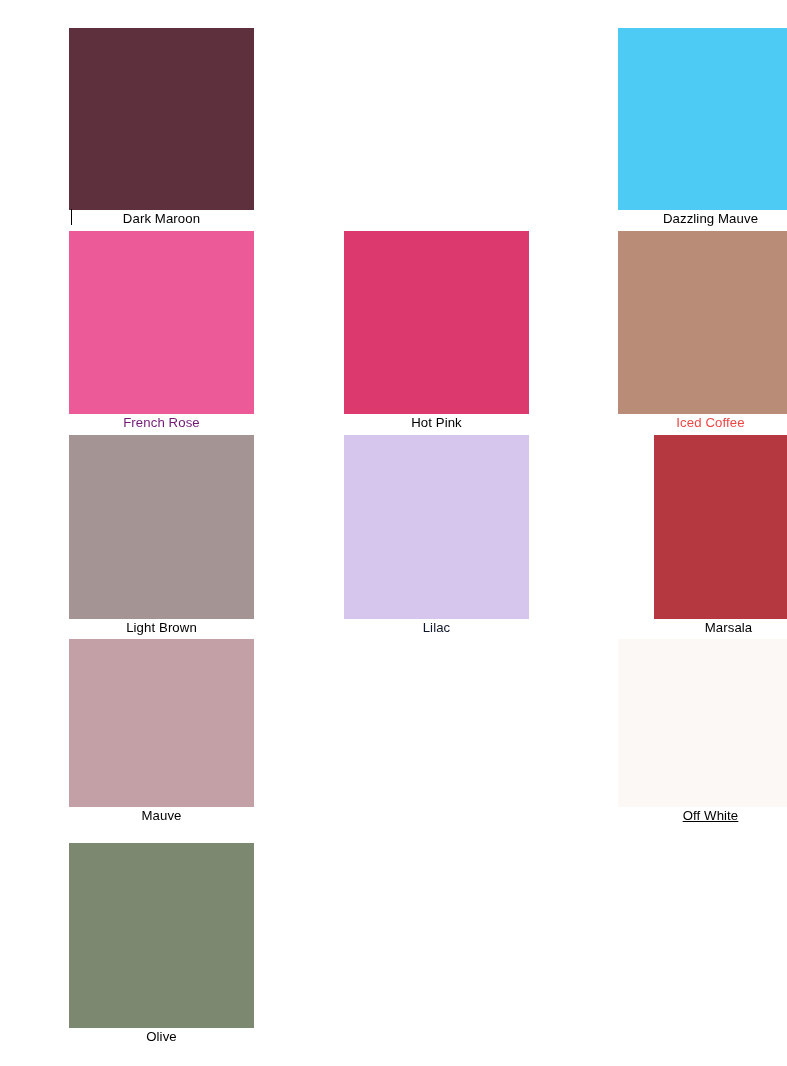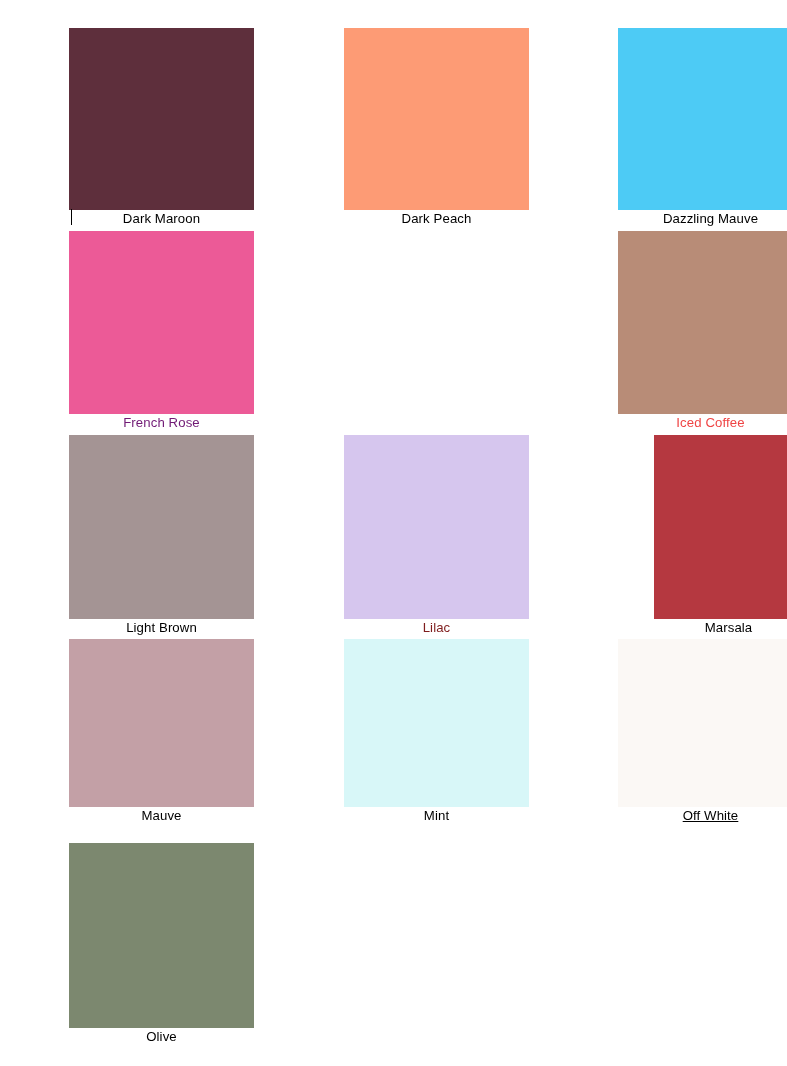--- a/index.html
+++ b/index.html
@@ -58,55 +58,51 @@
   }
 </style>
 </head>
 <body style="background-color: rgb(255, 255, 255);">
 
 <div id="palette-grid">
     <div class="swatch-cell" style="left: 25px; top: 25px; width: 185px;">
       <div class="swatch-chip" style="height: 182px; background-color: rgb(94, 47, 60);"></div>
       <span class="swatch-label" style="color: rgb(0, 0, 0);">Dark Maroon</span>
     </div>
-    <div class="swatch-cell" style="left: 300px; top: 25px; width: 185px;">
-      <div class="swatch-chip" style="height: 182px; background-color: rgb(253, 155, 117);"></div>
-      <span class="swatch-label" style="color: rgb(0, 0, 0);">Dark Peach</span>
-    </div>
     <div class="swatch-cell" style="left: 574px; top: 25px; width: 185px;">
       <div class="swatch-chip" style="height: 182px; background-color: rgb(77, 203, 245);"></div>
       <span class="swatch-label" style="color: rgb(0, 0, 0);">Dazzling Mauve</span>
     </div>
     <div class="swatch-cell" style="left: 25px; top: 228px; width: 185px;">
       <div class="swatch-chip" style="height: 183px; background-color: rgb(236, 90, 151);"></div>
       <span class="swatch-label" style="color: #701a75;">French Rose</span>
+    </div>
+    <div class="swatch-cell" style="left: 300px; top: 228px; width: 185px;">
+      <div class="swatch-chip" style="height: 183px; background-color: rgb(220, 58, 110);"></div>
+      <span class="swatch-label" style="color: rgb(0, 0, 0);">Hot Pink</span>
     </div>
     <div class="swatch-cell" style="left: 574px; top: 228px; width: 185px;">
       <div class="swatch-chip" style="height: 183px; background-color: rgb(184, 140, 119);"></div>
       <span class="swatch-label" style="color: #ef4444;">Iced Coffee</span>
     </div>
     <div class="swatch-cell" style="left: 25px; top: 432px; width: 185px;">
       <div class="swatch-chip" style="height: 184px; background-color: rgb(164, 148, 148);"></div>
       <span class="swatch-label" style="color: rgb(0, 0, 0);">Light Brown</span>
     </div>
     <div class="swatch-cell" style="left: 300px; top: 432px; width: 185px;">
       <div class="swatch-chip" style="height: 184px; background-color: rgb(214, 198, 238);"></div>
-      <span class="swatch-label" style="color: #7f1d1d;">Lilac</span>
+      <span class="swatch-label" style="color: #0f172a;">Lilac</span>
     </div>
     <div class="swatch-cell" style="left: 574px; top: 432px; width: 185px; padding-left: 36px;">
       <div class="swatch-chip" style="height: 184px; background-color: rgb(181, 56, 64);"></div>
       <span class="swatch-label" style="color: rgb(0, 0, 0);">Marsala</span>
     </div>
     <div class="swatch-cell" style="left: 25px; top: 636px; width: 185px;">
       <div class="swatch-chip" style="height: 168px; background-color: rgb(195, 160, 166);"></div>
       <span class="swatch-label" style="color: rgb(0, 0, 0);">Mauve</span>
-    </div>
-    <div class="swatch-cell" style="left: 300px; top: 636px; width: 185px;">
-      <div class="swatch-chip" style="height: 168px; background-color: rgb(216, 247, 248);"></div>
-      <span class="swatch-label" style="color: rgb(0, 0, 0);">Mint</span>
     </div>
     <div class="swatch-cell" style="left: 574px; top: 636px; width: 185px;">
       <div class="swatch-chip" style="height: 168px; background-color: rgb(251, 248, 245);"></div>
       <span class="swatch-label" style="color: rgb(0, 0, 0); text-decoration: underline;">Off White</span>
     </div>
     <div class="swatch-cell" style="left: 25px; top: 840px; width: 185px;">
       <div class="swatch-chip" style="height: 185px; background-color: rgb(124, 136, 111);"></div>
       <span class="swatch-label" style="color: rgb(0, 0, 0);">Olive</span>
     </div>
   </div>

